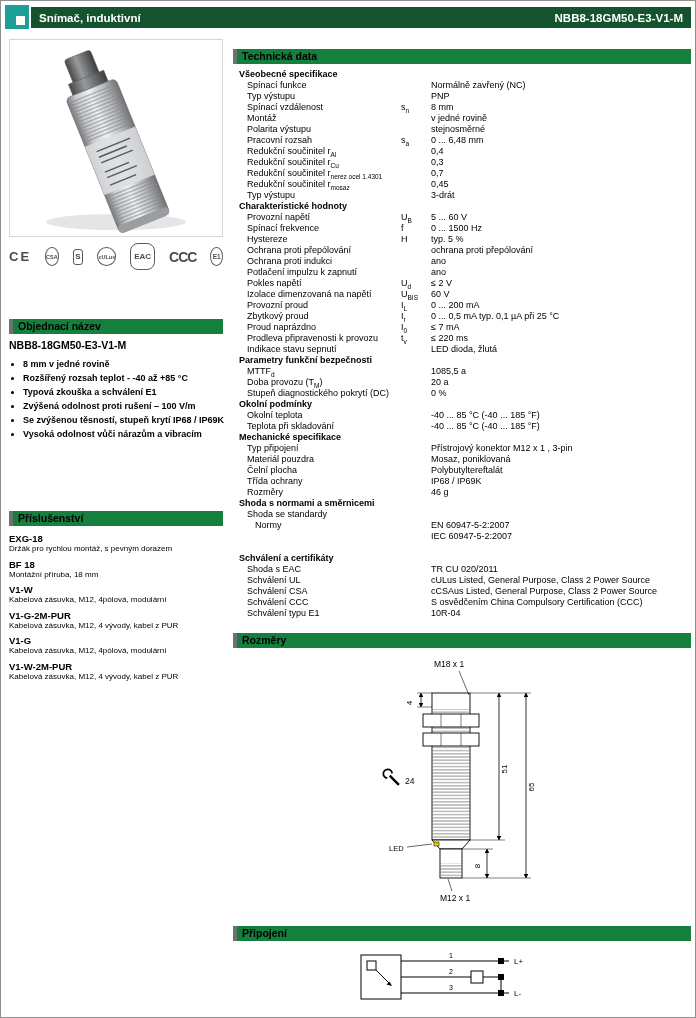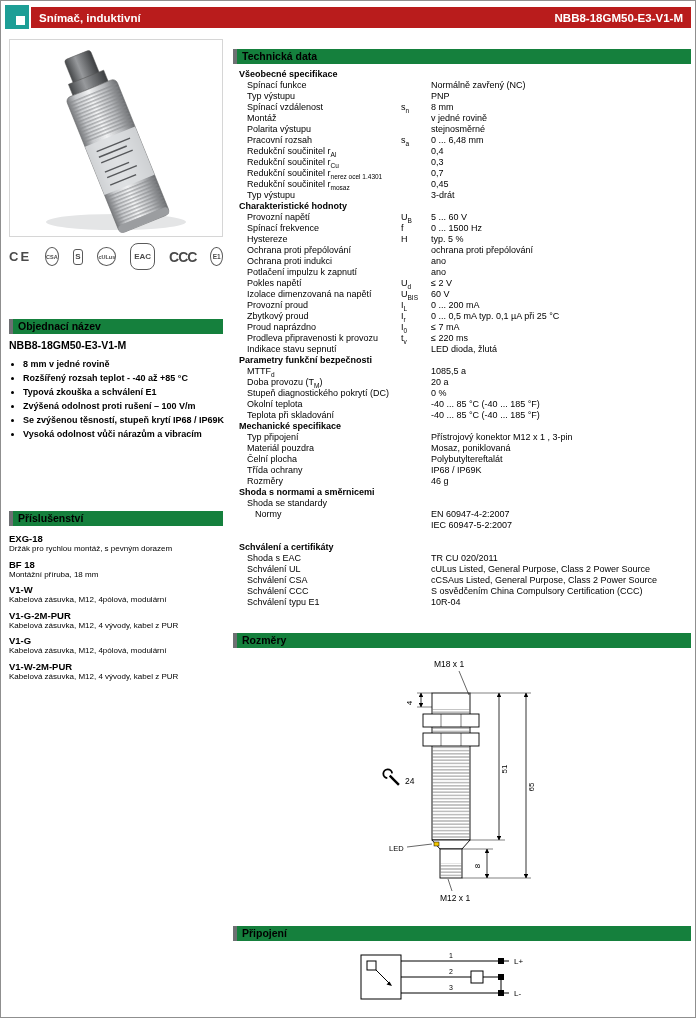--- a/index.html
+++ b/index.html
@@ -1,21 +1,21 @@
 <!DOCTYPE html>
 <html><head>
 <meta charset="utf-8">
 <style>
   html,body{margin:0;padding:0;background:#fff;}
   .page{position:relative;width:694px;height:1016px;border:1px solid #8f8f8f;background:#fff;
         font-family:"Liberation Sans",sans-serif;color:#000;overflow:hidden;}
   
   .logo{position:absolute;left:4px;top:4px;width:24px;height:24px;background:#1d9e96;}
   .logo-inner{position:absolute;right:4px;bottom:4px;width:9px;height:9px;background:#fff;}
-  .header-bar{position:absolute;left:30px;top:6px;width:660px;height:21px;background:#b91c1c;
+  .header-bar{position:absolute;left:30px;top:6px;width:660px;height:21px;background:#14532d;
         color:#fff;font-weight:bold;font-size:11.5px;display:flex;align-items:center;
         justify-content:space-between;padding:0 8px;box-sizing:border-box;}
   
   .bar{position:absolute;height:15px;background:#15803d;border-left:4px solid #6e7073;
        font-weight:bold;font-size:10.5px;line-height:15px;padding-left:5px;box-sizing:border-box;}
   .bar-order{left:8px;top:318px;width:214px;}
   .bar-acc{left:8px;top:510px;width:214px;}
   .bar-tech{left:232px;top:48px;width:458px;}
   .bar-dim{left:232px;top:632px;width:458px;}
   .bar-conn{left:232px;top:925px;width:458px;}
@@ -261,20 +261,21 @@
         <span class="val">1085,5 a</span>
       </div>
       <div class="trow">
         <span class="lbl">Doba provozu (T<sub>M</sub>)</span>
         <span class="val">20 a</span>
       </div>
       <div class="trow">
         <span class="lbl">Stupeň diagnostického pokrytí (DC)</span>
         <span class="val">0 %</span>
       </div>
+      <div class="trow section-title">Okolní podmínky</div>
       <div class="trow">
         <span class="lbl">Okolní teplota</span>
         <span class="val">-40 ... 85 °C (-40 ... 185 °F)</span>
       </div>
       <div class="trow">
         <span class="lbl">Teplota při skladování</span>
         <span class="val">-40 ... 85 °C (-40 ... 185 °F)</span>
       </div>
       <div class="trow section-title">Mechanické specifikace</div>
       <div class="trow">
@@ -297,21 +298,21 @@
         <span class="lbl">Rozměry</span>
         <span class="val">46 g</span>
       </div>
       <div class="trow section-title">Shoda s normami a směrnicemi</div>
       <div class="trow">
         <span class="lbl">Shoda se standardy</span>
       </div>
       <div class="trow ind2 two">
         <span class="lbl">Normy</span>
         <span class="val">
-          <div>EN 60947-4-2:2007</div>
+          <div>EN 60947-5-2:2007</div>
           <div>IEC 60947-5-2:2007</div>
         </span>
       </div>
       <div class="trow gap"></div>
       <div class="trow section-title">Schválení a certifikáty</div>
       <div class="trow">
         <span class="lbl">Shoda s EAC</span>
         <span class="val">TR CU 020/2011</span>
       </div>
       <div class="trow">

